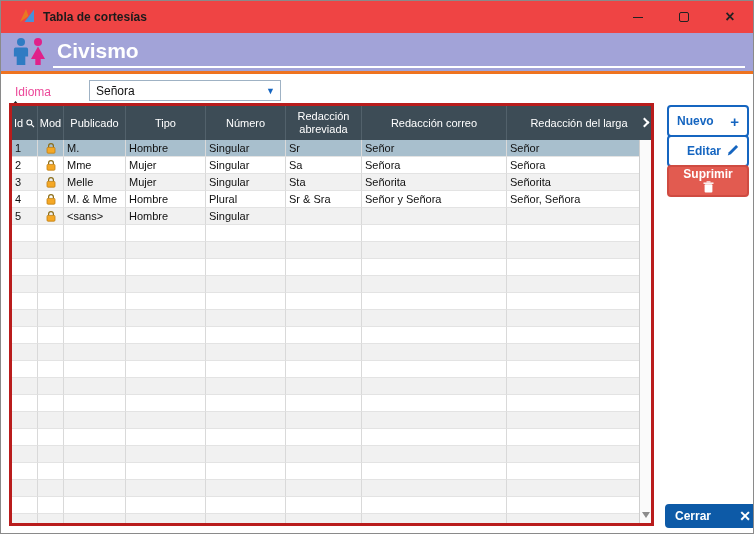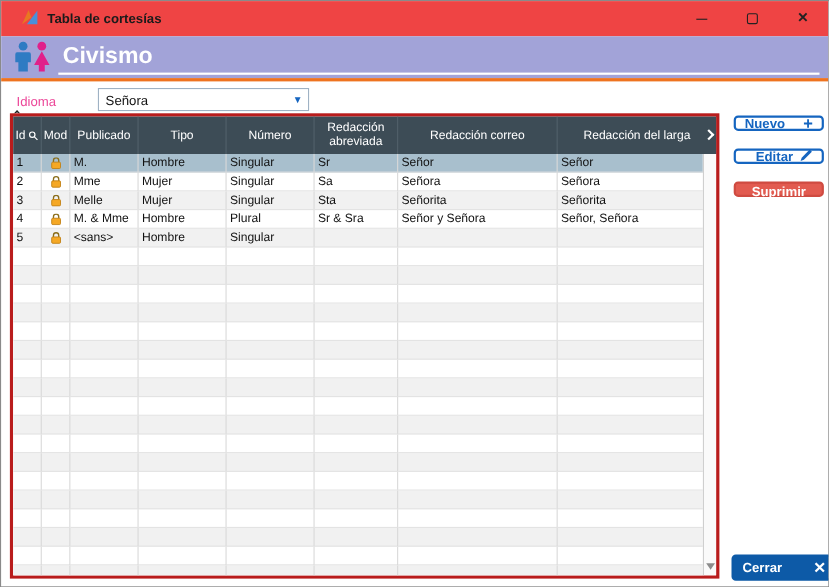--- a/index.html
+++ b/index.html
@@ -48,21 +48,21 @@
   .c0{width:26px}.c1{width:26px}.c2{width:62px}.c3{width:80px}.c4{width:80px}.c5{width:76px}.c6{width:145px}.c7{flex:1;border-right:none}
   .hchev { position:absolute; right:3px; top:13px; width:7px; height:7px;
            border-top:2px solid #fff; border-right:2px solid #fff; transform:rotate(45deg); }
   .vscroll { position:absolute; top:34px; bottom:0; right:0; width:12px; background:#fafafa;
              border-left:1px solid #cfcfcf; }
   .sdown { position:absolute; bottom:5px; left:2px; width:0; height:0;
            border-left:4px solid transparent; border-right:4px solid transparent; border-top:6px solid #8c8c8c; }
   .scroll-up { position:absolute; left:9px; top:93px; }
 
   
-  .btn { position:absolute; width:82px; height:14px; border-radius:4px; display:flex; align-items:center;
+  .btn { position:absolute; width:82px; height:32px; border-radius:4px; display:flex; align-items:center;
          justify-content:space-between; padding:0 8px; font-size:12px; font-weight:bold; cursor:default; }
   .btn-outline { background:#fff; border:2px solid #1565c0; color:#1565c0; }
   .btn-danger  { background:#e25b50; border:2px solid #cf4b41; color:#fff;flex-direction:column; }
   .btn-close   { background:#0d5aa7; border:2px solid #0d5aa7; color:#fff; width:96px; height:24px; }
   .btn .plus { font-size:15px; line-height:1; }
   .btn .xmark { font-size:14px; line-height:1; }
 </style>
 </head>
 <body>
 

